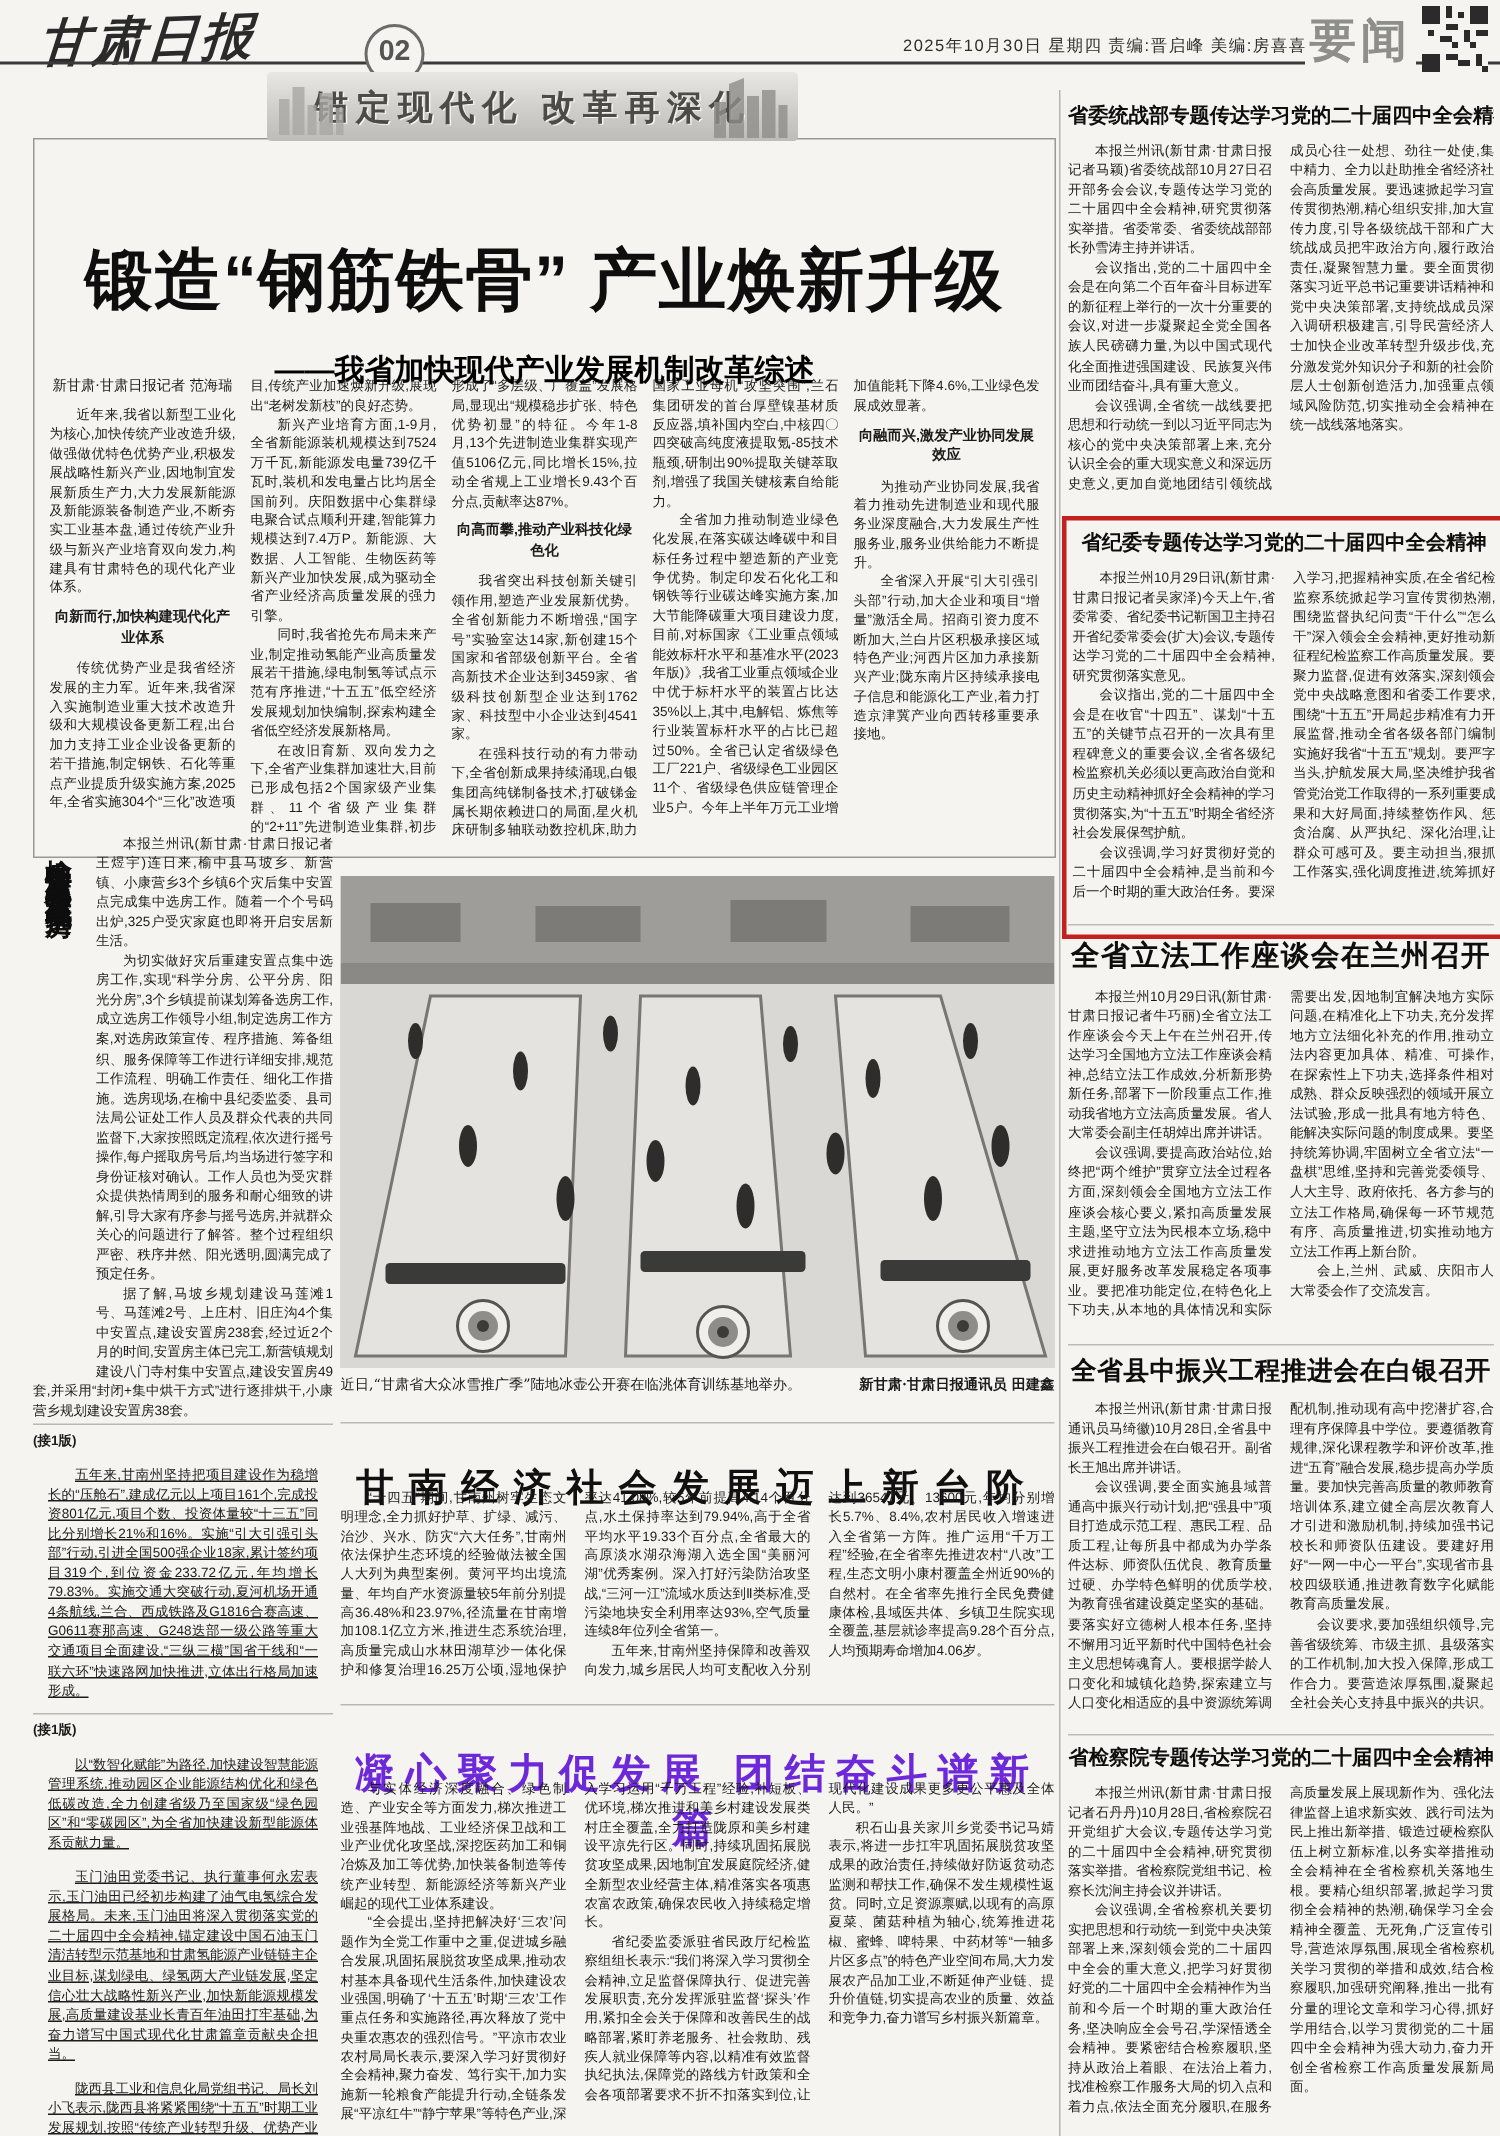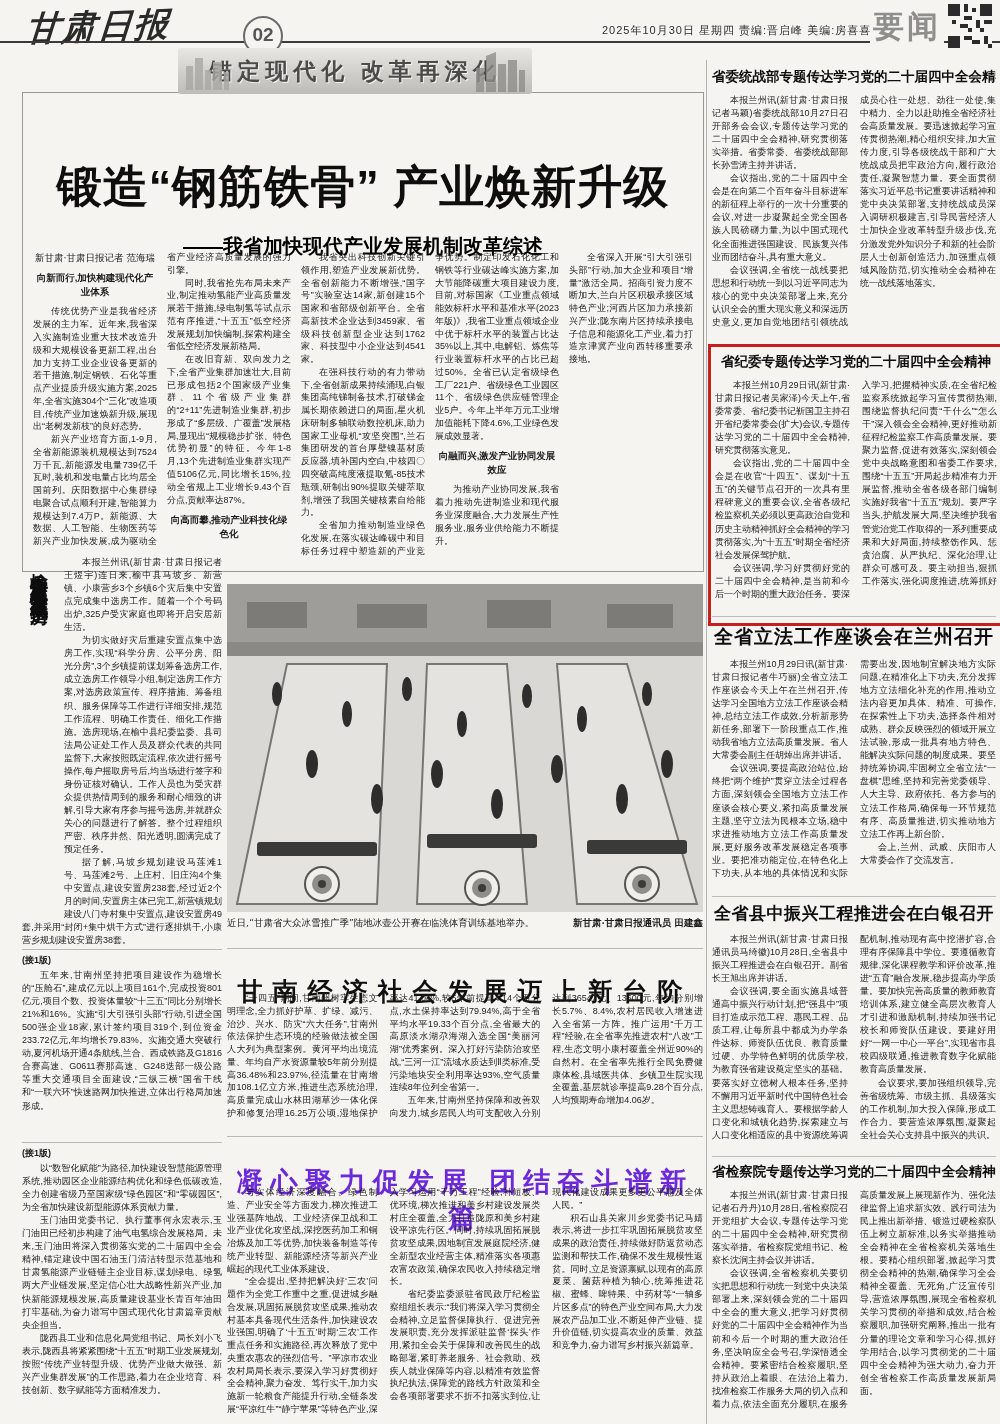--- a/index.html
+++ b/index.html
@@ -63,21 +63,21 @@
   .yz{position:absolute;left:22px;top:556px;width:200px;height:390px;overflow:hidden;
       font-size:9px;line-height:1.45;text-align:justify;}
   .yz .vert{float:left;writing-mode:vertical-rl;text-orientation:upright;
             font-size:18px;font-weight:900;height:352px;line-height:34px;
             letter-spacing:2px;margin:2px 8px 4px 0;color:#0e0e0e;}
   .yz p{margin:0;text-indent:2em;}
   .left-rule{position:absolute;left:22px;width:200px;height:1px;background:#b9b8b5;}
   .cont{position:absolute;left:22px;width:200px;overflow:hidden;
         font-size:9px;line-height:1.45;text-align:justify;}
   .cont .jie{font-weight:bold;display:block;margin-bottom:2px;}
-  .cont p{margin:0;text-indent:2em;}
+  .cont p{margin:10px;text-indent:2em;text-decoration:underline;}
   
   .vdiv{position:absolute;left:706px;top:60px;width:1px;height:1364px;background:#b5b4b1;}
   .r-art{position:absolute;left:712px;width:284px;overflow:hidden;}
   .r-title{margin:0 0 8px;text-align:center;font-weight:900;color:#0e0e0e;white-space:nowrap;}
   .r-title.small{font-size:13.5px;letter-spacing:0;}
   .r-title.big{font-size:19px;letter-spacing:1px;}
   .r-title.mid{font-size:17px;letter-spacing:0.5px;}
   .r-body{column-count:2;column-gap:12px;column-fill:auto;overflow:hidden;
           font-size:9px;line-height:1.45;text-align:justify;}
   .r-body p{margin:0;text-indent:2em;}
@@ -123,20 +123,21 @@
           <path d="M12 4 L22 0 L22 4 Z"></path>
         </g>
     </svg>
   </div>
 
   <div class="lead-box">
     <h1 class="lead-title">锻造“钢筋铁骨” 产业焕新升级</h1>
     <div class="lead-subtitle">——我省加快现代产业发展机制改革综述</div>
     <div class="lead-body">
         <p class="byline">新甘肃·甘肃日报记者 范海瑞</p>
+        <p class="para">近年来,我省以新型工业化为核心,加快传统产业改造升级,做强做优特色优势产业,积极发展战略性新兴产业,因地制宜发展新质生产力,大力发展新能源及新能源装备制造产业,不断夯实工业基本盘,通过传统产业升级与新兴产业培育双向发力,构建具有甘肃特色的现代化产业体系。</p>
         <h3 class="sub">向新而行,加快构建现代化产业体系</h3>
         <p class="para">传统优势产业是我省经济发展的主力军。近年来,我省深入实施制造业重大技术改造升级和大规模设备更新工程,出台加力支持工业企业设备更新的若干措施,制定钢铁、石化等重点产业提质升级实施方案,2025年,全省实施304个“三化”改造项目,传统产业加速焕新升级,展现出“老树发新枝”的良好态势。</p>
         <p class="para">新兴产业培育方面,1-9月,全省新能源装机规模达到7524万千瓦,新能源发电量739亿千瓦时,装机和发电量占比均居全国前列。庆阳数据中心集群绿电聚合试点顺利开建,智能算力规模达到7.4万P。新能源、大数据、人工智能、生物医药等新兴产业加快发展,成为驱动全省产业经济高质量发展的强力引擎。</p>
         <p class="para">同时,我省抢先布局未来产业,制定推动氢能产业高质量发展若干措施,绿电制氢等试点示范有序推进,“十五五”低空经济发展规划加快编制,探索构建全省低空经济发展新格局。</p>
         <p class="para">在改旧育新、双向发力之下,全省产业集群加速壮大,目前已形成包括2个国家级产业集群、11个省级产业集群的“2+11”先进制造业集群,初步形成了“多层级、广覆盖”发展格局,显现出“规模稳步扩张、特色优势初显”的特征。今年1-8月,13个先进制造业集群实现产值5106亿元,同比增长15%,拉动全省规上工业增长9.43个百分点,贡献率达87%。</p>
         <h3 class="sub">向高而攀,推动产业科技化绿色化</h3>
         <p class="para">我省突出科技创新关键引领作用,塑造产业发展新优势。全省创新能力不断增强,“国字号”实验室达14家,新创建15个国家和省部级创新平台。全省高新技术企业达到3459家、省级科技创新型企业达到1762家、科技型中小企业达到4541家。</p>
         <p class="para">在强科技行动的有力带动下,全省创新成果持续涌现,白银集团高纯锑制备技术,打破锑金属长期依赖进口的局面,星火机床研制多轴联动数控机床,助力国家工业母机“攻坚突围”,兰石集团研发的首台厚壁镍基材质反应器,填补国内空白,中核四〇四突破高纯度液提取氪-85技术瓶颈,研制出90%提取关键萃取剂,增强了我国关键核素自给能力。</p>
         <p class="para">全省加力推动制造业绿色化发展,在落实碳达峰碳中和目标任务过程中塑造新的产业竞争优势。制定印发石化化工和钢铁等行业碳达峰实施方案,加大节能降碳重大项目建设力度,目前,对标国家《工业重点领域能效标杆水平和基准水平(2023年版)》,我省工业重点领域企业中优于标杆水平的装置占比达35%以上,其中,电解铝、炼焦等行业装置标杆水平的占比已超过50%。全省已认定省级绿色工厂221户、省级绿色工业园区11个、省级绿色供应链管理企业5户。今年上半年万元工业增加值能耗下降4.6%,工业绿色发展成效显著。</p>
         <h3 class="sub">向融而兴,激发产业协同发展效应</h3>

